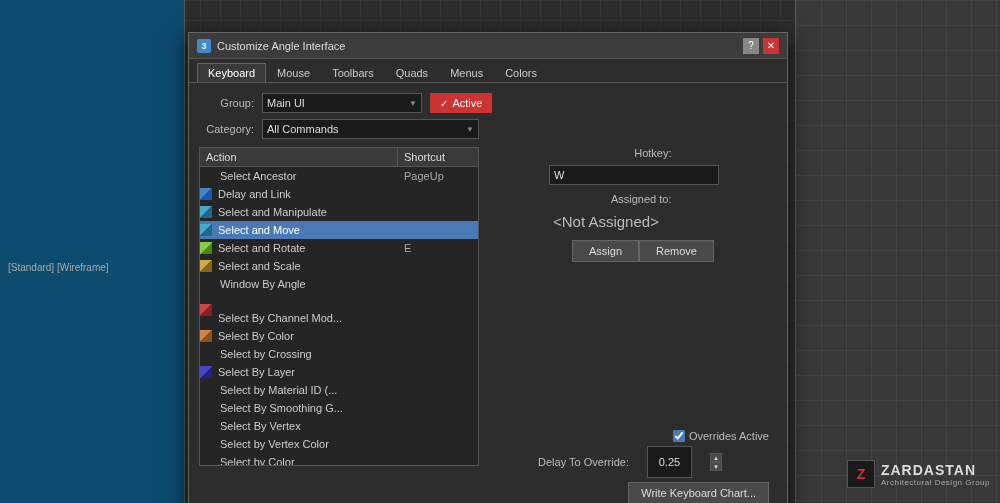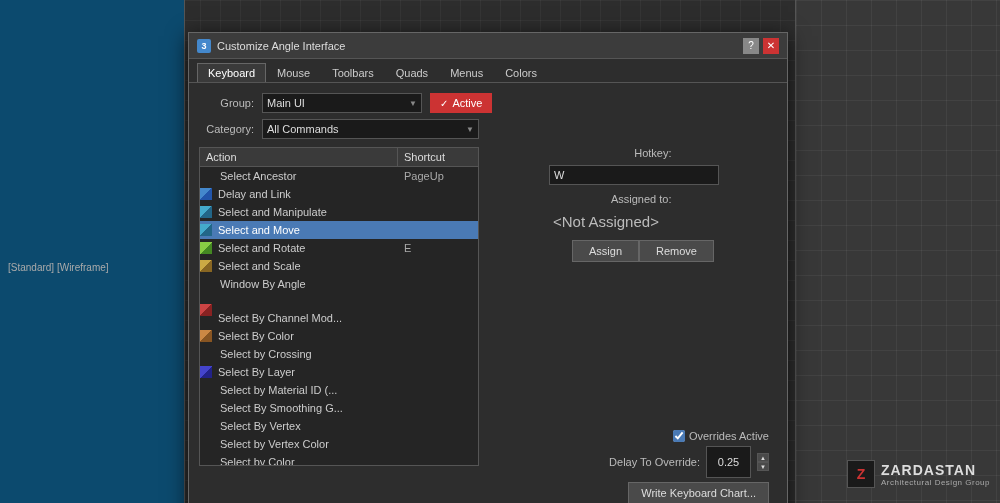--- a/index.html
+++ b/index.html
@@ -381,22 +381,22 @@
       height: 12px;
       accent-color: #4a7ab5;
     }
     .override-label {
       font-size: 11px;
       color: #bbb;
     }
     .delay-row {
       display: flex;
       align-items: center;
-      gap: 6px;
-      justify-content: flex-end;
+      gap: 18px;
+      justify-content: center;
       padding-right: 8px;
       margin-top: 4px;
     }
     .delay-label {
       font-size: 11px;
       color: #bbb;
     }
     .delay-input {
       background: #1a1a1a;
       border: 1px solid #555;

